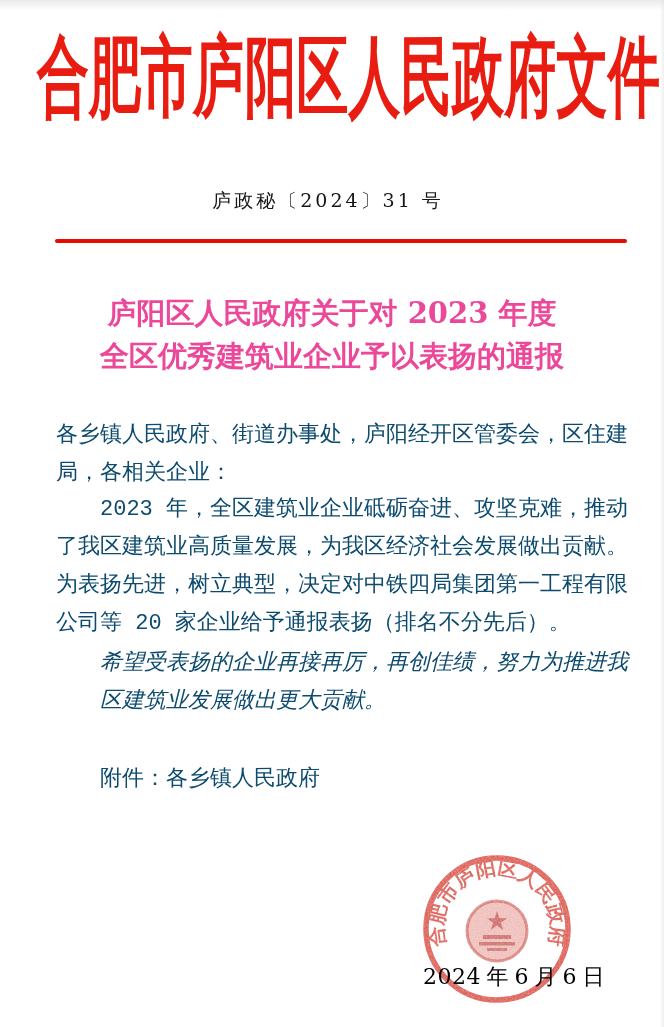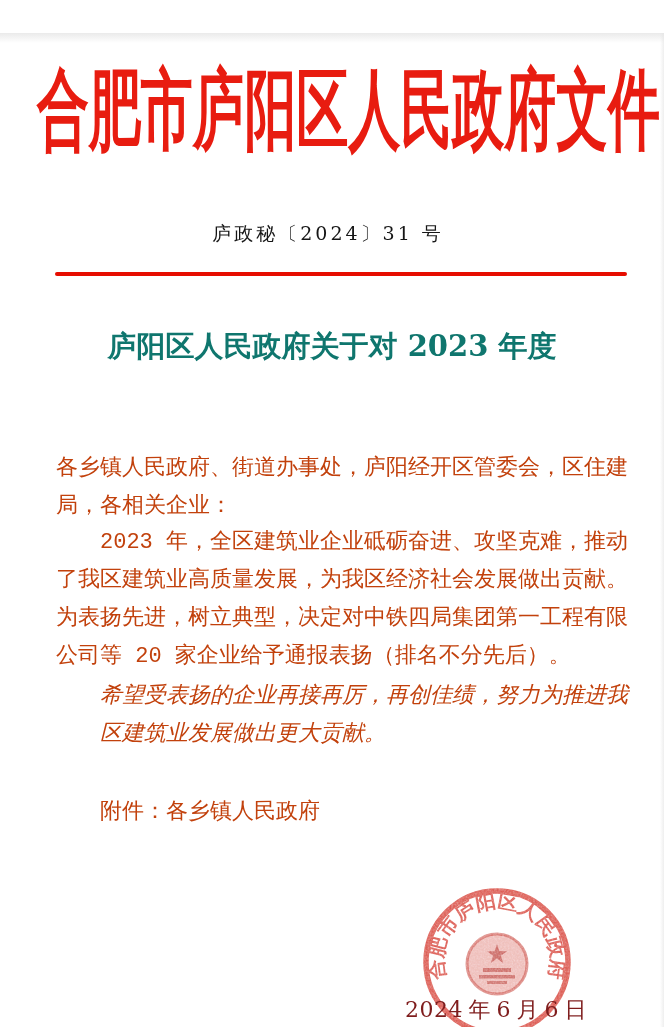--- a/index.html
+++ b/index.html
@@ -3,21 +3,21 @@
 <meta charset="utf-8">
 <style>
   html, body { margin: 0; padding: 0; overflow: hidden; }
   body {
     width: 664px; height: 1027px;
     background: #ffffff;
     font-family: "DejaVu Serif", "Liberation Serif", serif;
     color: var(--text-black, #1b1b1b);
     position: relative;
   }
-  .page { position: absolute; inset: 0; background: #fff; margin-top: 33px; }
+  .page { position: absolute; inset: 0; background: #fff; }
 
   .scan-top-edge {
     position: absolute; top: 0; left: 0; right: 0; height: 10px;
     background: linear-gradient(#d9d9d9, rgba(255,255,255,0));
     opacity: .55;
   }
   .scan-right-edge {
     position: absolute; top: 0; right: 0; bottom: 0; width: 4px;
     background: linear-gradient(to left, #e3e3e3, rgba(255,255,255,0));
     opacity: .6;
@@ -40,60 +40,61 @@
 
   .red-rule {
     position: absolute; top: 239px; left: 55px; width: 572px; height: 4px;
     background: var(--rule-red, #e60d00);
     border-radius: 2px;
   }
 
   .doc-title {
     position: absolute; top: 292px; left: 0; width: 664px;
     text-align: center; font-weight: bold;
-    font-size: 29px; line-height: 43px; color: #0f766e;
+    font-size: 29px; line-height: 43px; color: #ec4899;
   }
 
   .doc-body {
     position: absolute; top: 415px; left: 56px; width: 572px;
-    font-size: 22px; line-height: 38px; color: #c2410c;
+    font-size: 22px; line-height: 38px; color: #0c4a6e;
     text-align: justify;
   }
   .doc-body p { margin: 0; }
   .para-indent { text-indent: 2em; font-family: Liberation Mono, monospace; }
   .para-block-indent { margin-left: 2em !important; width: calc(100% - 2em); font-style: italic; }
   .attachment-line { margin-top: 40px !important; margin-left: 2em !important; text-align: left; }
 
   .official-seal {
     position: absolute; left: 419px; top: 851px; width: 156px; height: 156px;
     z-index: 2; opacity: 0.92;
   }
 
   .issue-date {
-    position: absolute; left: 405px; top: 962px; z-index: 5;
-    font-size: 22px; color: #7f1d1d; letter-spacing: 0.5px; word-spacing: -2px;
+    position: absolute; left: 423px; top: 962px; z-index: 5;
+    font-size: 22px; color: #000000; letter-spacing: 0.5px; word-spacing: -2px;
     white-space: nowrap;
   }
 </style>
 </head>
 <body>
 
 <div class="page">
 
   <div class="scan-top-edge"></div>
   <div class="scan-right-edge"></div>
 
   <div class="doc-header">合肥市庐阳区人民政府文件</div>
 
   <div class="doc-number">庐政秘〔2024〕31 号</div>
 
   <div class="red-rule"></div>
 
   <div class="doc-title">
     <div>庐阳区人民政府关于对 2023 年度</div>
+    <div>全区优秀建筑业企业予以表扬的通报</div>
   </div>
 
   <div class="doc-body">
     <p class="salutation">各乡镇人民政府、街道办事处，庐阳经开区管委会，区住建局，各相关企业：</p>
     <p class="para-indent">2023 年，全区建筑业企业砥砺奋进、攻坚克难，推动了我区建筑业高质量发展，为我区经济社会发展做出贡献。为表扬先进，树立典型，决定对中铁四局集团第一工程有限公司等 20 家企业给予通报表扬（排名不分先后）。</p>
     <p class="para-block-indent">希望受表扬的企业再接再厉，再创佳绩，努力为推进我区建筑业发展做出更大贡献。</p>
     <p class="attachment-line">附件：各乡镇人民政府</p>
   </div>
 
   <svg class="official-seal" viewBox="0 0 156 156" xmlns="http://www.w3.org/2000/svg">

